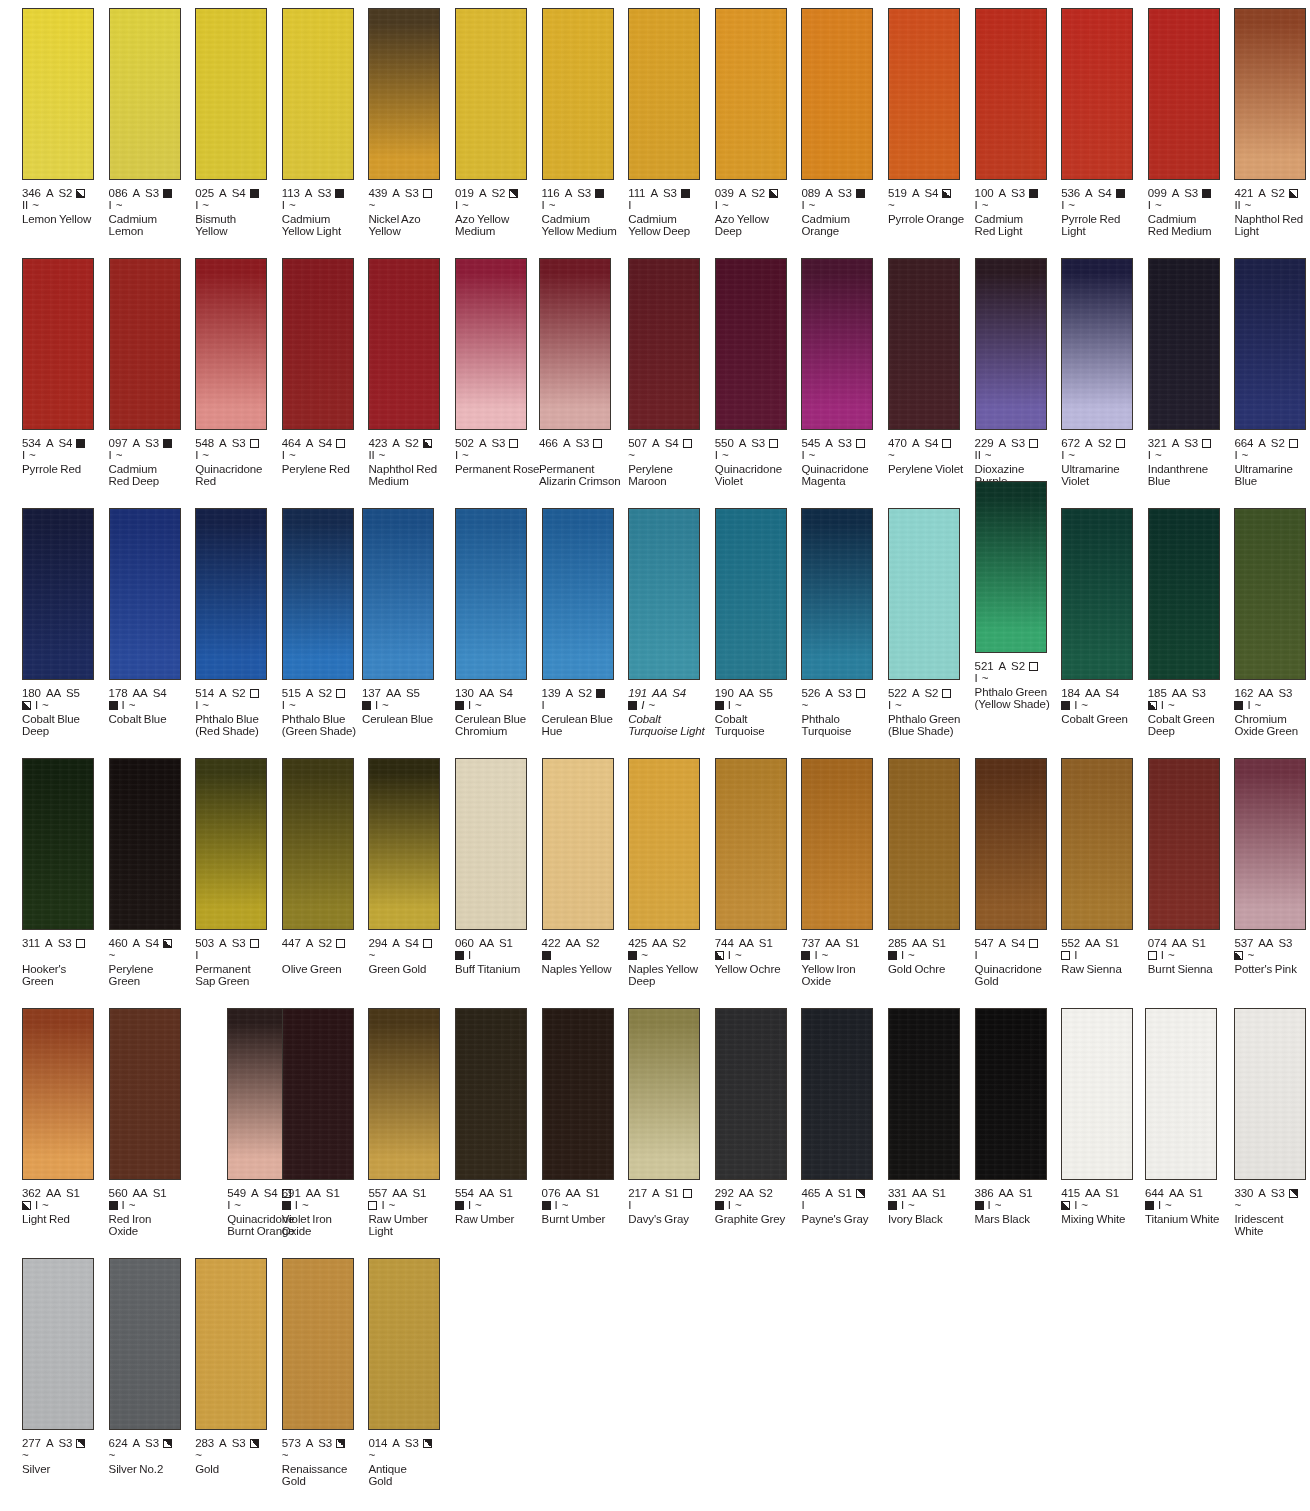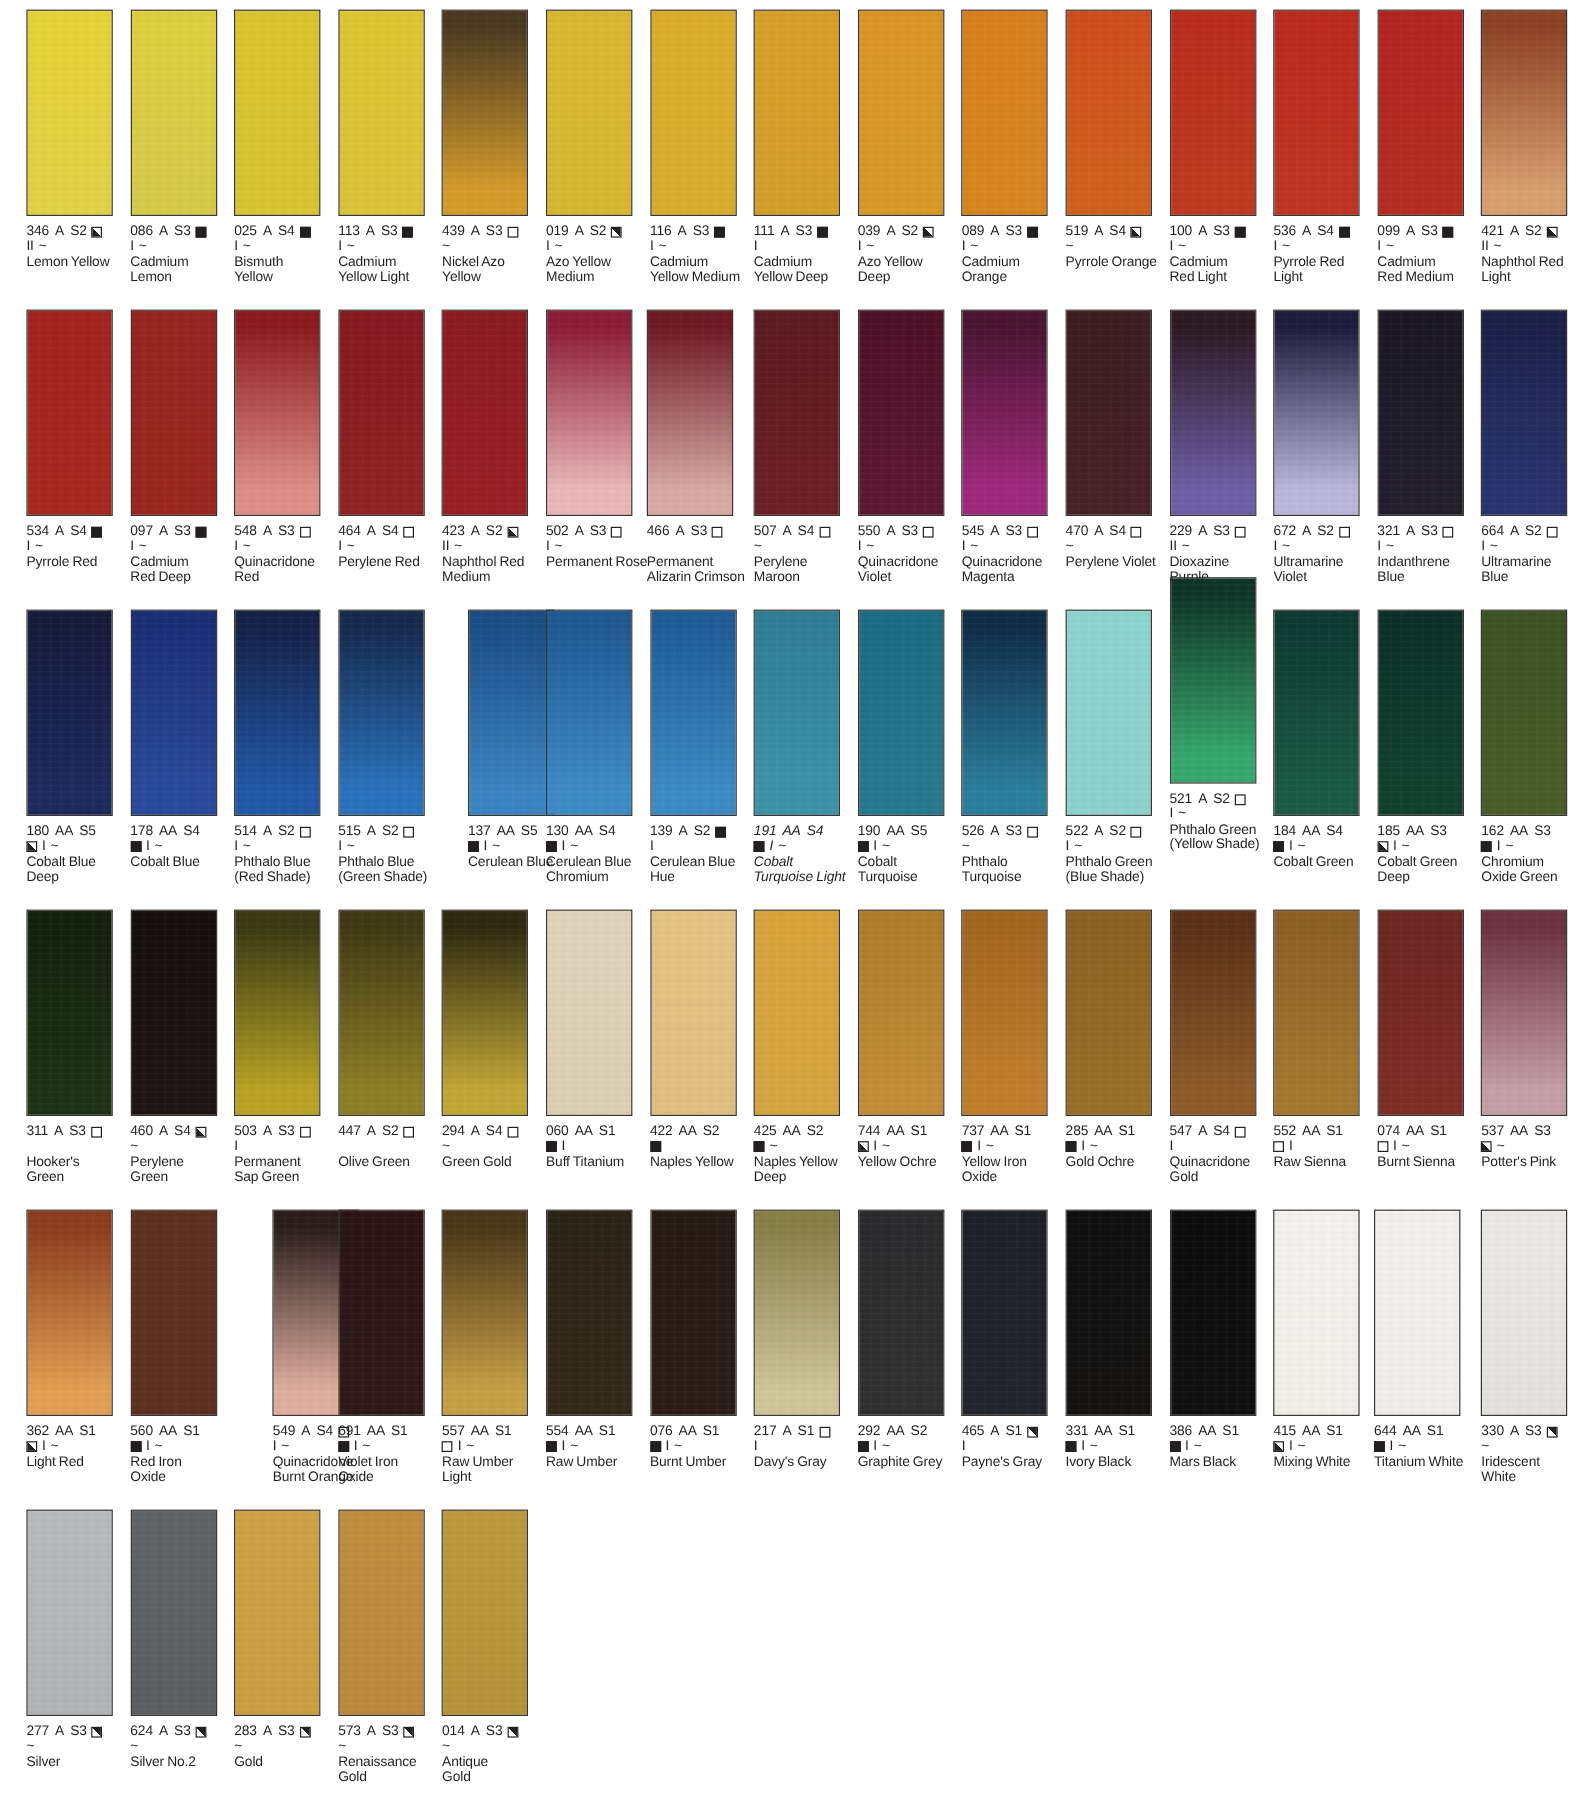--- a/index.html
+++ b/index.html
@@ -717,21 +717,21 @@
           <span class="gl gl-open"></span>
         </div>
         <div class="line2">
           <span class="perm">I</span>
           <span class="tilde">~</span>
         </div>
         <div class="line3 namewrap">Phthalo Blue
 (Green Shade)</div>
       </div>
     </div>
-    <div class="cell" style="position: absolute; left: 390px; top: 508px;">
+    <div class="cell" style="position: absolute; left: 362px; top: 508px;">
       <div class="swatch" style="background: linear-gradient(rgb(27, 78, 134) 0%, rgb(27, 78, 134) 8%, rgb(59, 133, 196) 88%, rgb(59, 133, 196) 100%);">
         <div class="grain"></div>
       </div>
       <div class="meta">
         <div class="line1">
           <span class="code">137</span>
           <span class="opa">AA</span>
           <span class="ser">S5</span>
         </div>
         <div class="line2">

